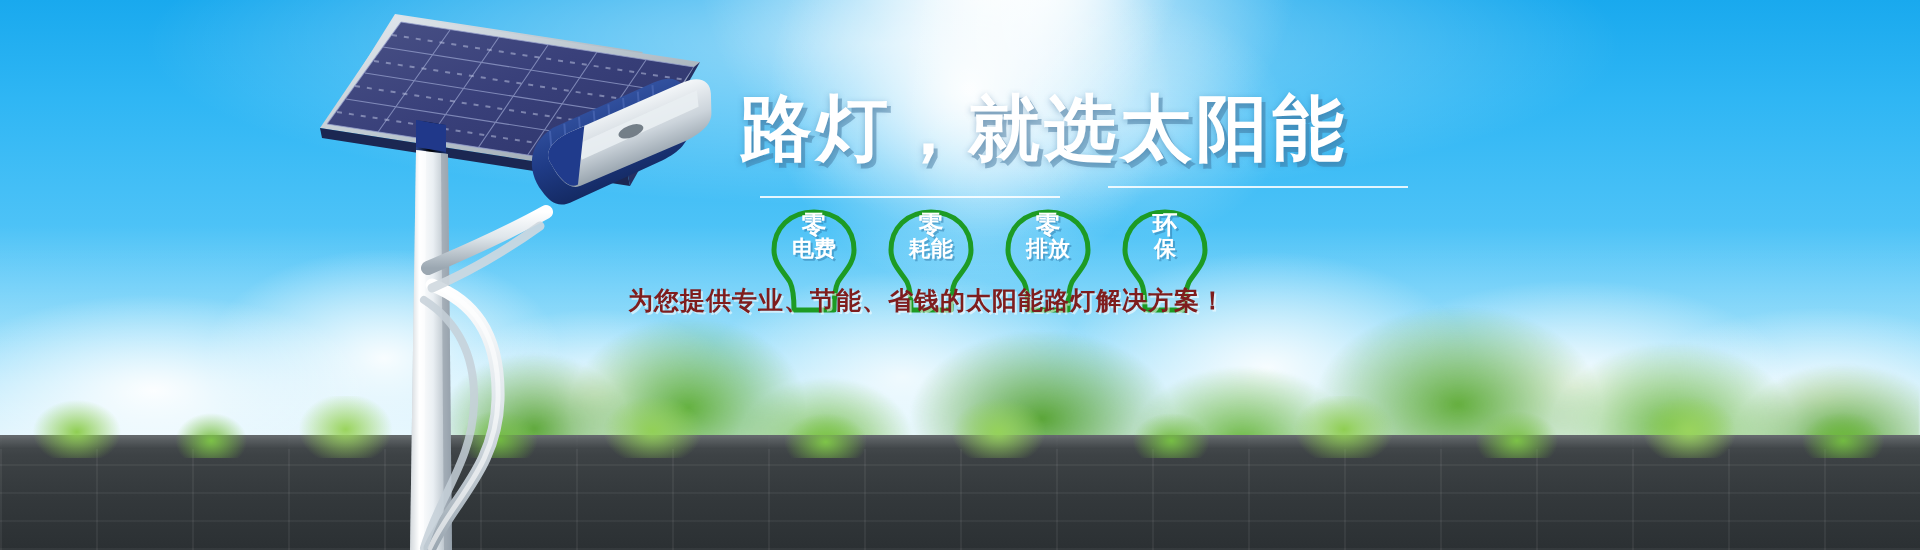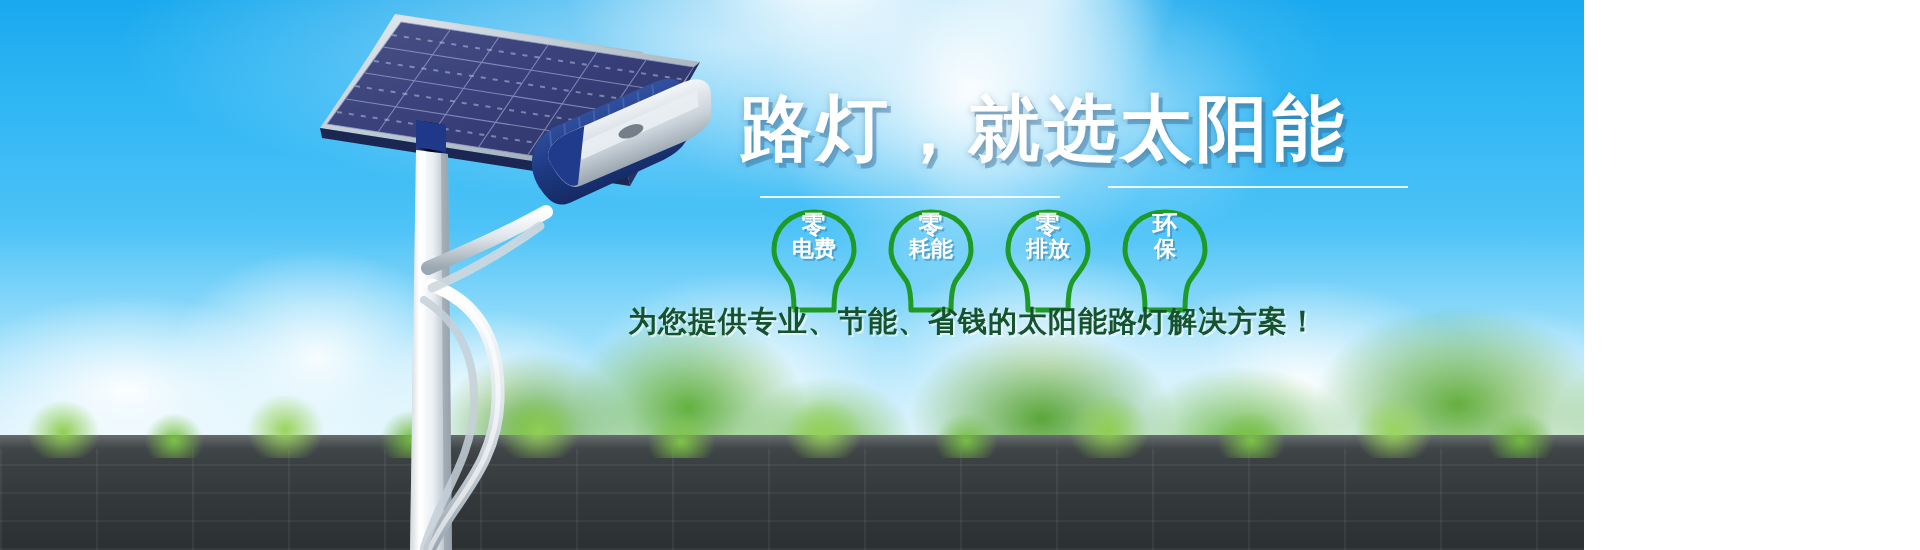--- a/index.html
+++ b/index.html
@@ -1,20 +1,20 @@
 <!DOCTYPE html>
 <html lang="zh"><head>
 <meta charset="utf-8">
 <title>Solar Street Light Banner</title>
 <style>
   html,body{margin:0;padding:0;background:#fff;}
   body{font-family:"Liberation Sans","DejaVu Sans",sans-serif;}
 
   .banner{
-    position:relative;width:1584px;height:550px;overflow:hidden;
+    position:relative;width:1920px;height:550px;overflow:hidden;
     background:#2fb8f5;
   }
 
   
   .sky{
     position:absolute;inset:0;
     background:
       radial-gradient(circle at 52% -12%, rgba(255,255,255,1) 0%, rgba(255,255,255,.92) 5%, rgba(255,255,255,.45) 13%, rgba(255,255,255,0) 26%),
       radial-gradient(ellipse 55% 42% at 46% 8%, rgba(255,255,255,.55) 0%, rgba(255,255,255,0) 70%),
       linear-gradient(180deg,#19a9ee 0%, #2fb6f4 18%, #4ec3f7 42%, #74d2f9 62%, #a6e2fb 80%, #cdeffd 92%, #dff5fd 100%);
@@ -107,23 +107,23 @@
   .badge-text{
     position:absolute;left:0;right:0;top:4px;
     text-align:center;color:#ffffff;font-weight:700;
     line-height:1.02;letter-spacing:0;
     text-shadow:2px 2px 0 rgba(40,110,160,.45);
   }
   .badge-zero{display:block;font-size:25px;}
   .badge-word{display:block;font-size:22px;}
 
   .tagline{
-    position:absolute;left:628px;top:302px;
-    font-size:29px;font-weight:700;letter-spacing:1px;white-space:nowrap;
-    color:#14532d;
+    position:absolute;left:628px;top:284px;
+    font-size:25px;font-weight:700;letter-spacing:1px;white-space:nowrap;
+    color:#7f1d1d;
     text-shadow:2px 2px 0 rgba(255,255,255,.55);
   }
 </style>
 </head>
 <body>
 
 <div class="banner">
 
   <div class="sky"></div>
   <div class="flare flare-a"></div>

